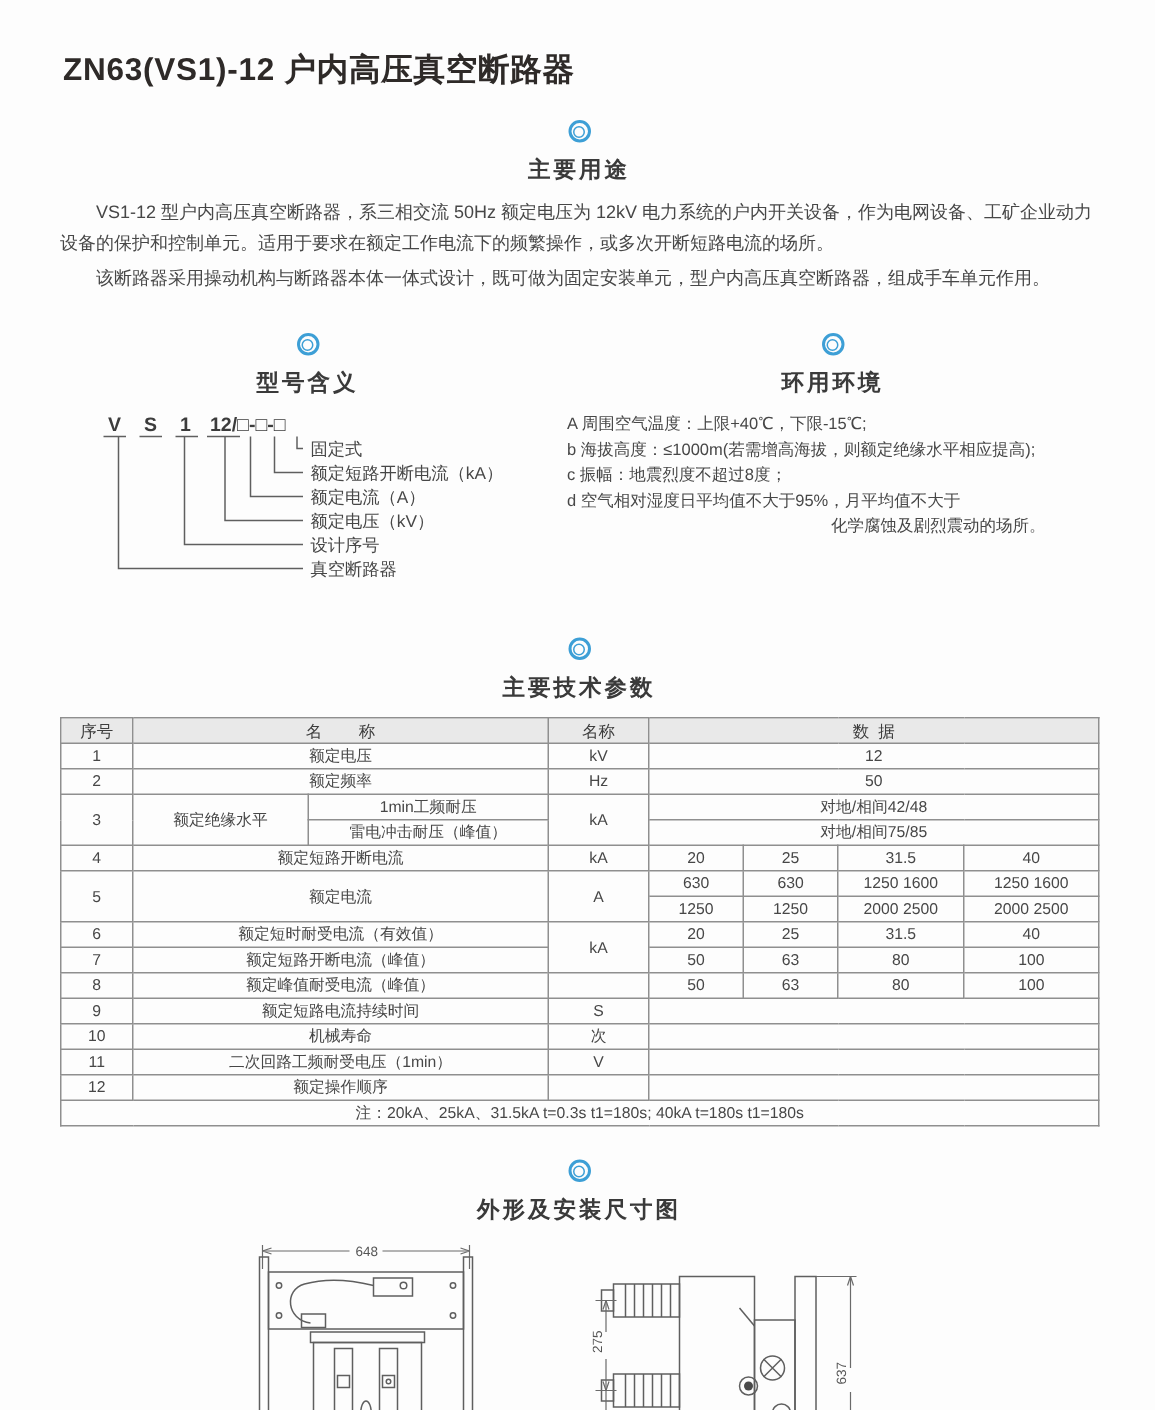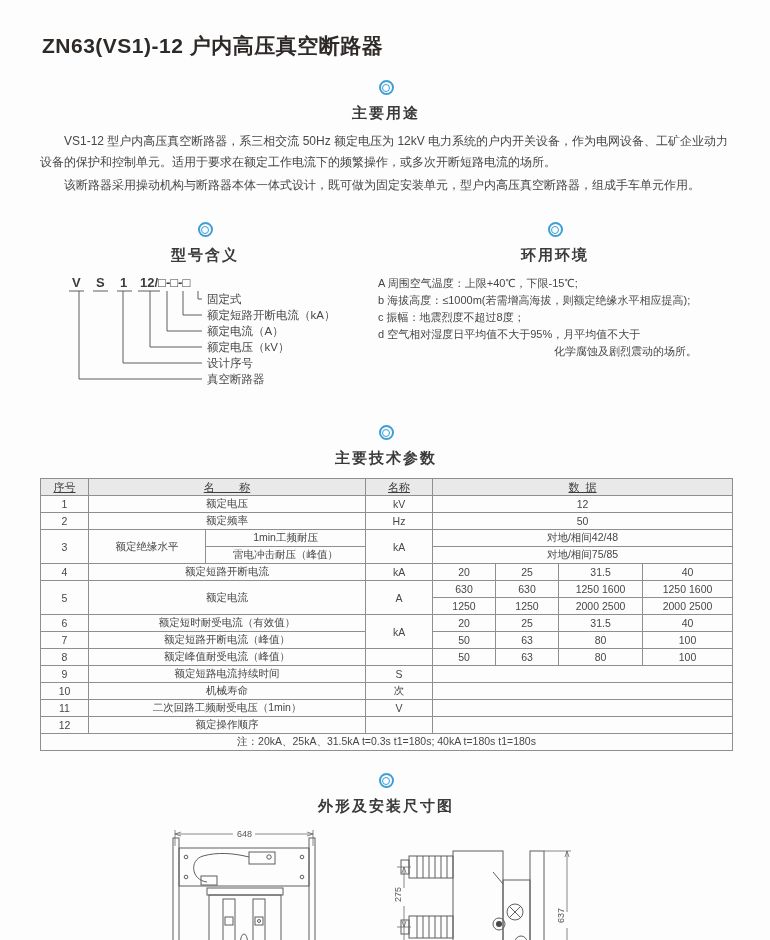--- a/index.html
+++ b/index.html
@@ -52,21 +52,21 @@
     border-collapse:collapse; table-layout:fixed;
     width:692px; margin-top:10px;
     font-size:10.5px; color:#474747;
   }
   table.params th, table.params td {
     border:1px solid #8f8f8f;
     height:17px; padding:0 3px;
     text-align:center; font-weight:normal;
     overflow:hidden; white-space:nowrap;
   }
-  table.params th { background:#e9e9e9; font-size:11px; color:#3d3d3d; white-space:pre;text-decoration:underline; }
+  table.params th { background:#e9e9e9; font-size:11px; color:#3d3d3d; white-space:pre; }
   td.name-left { text-align:left; padding-left:9px; }
   td.note-cell { text-align:left; padding-left:10px; white-space:pre; }
 
   .dims-section { margin-top:22px; }
   .drawings { position:relative; width:692px; height:220px; }
   .svg-front { position:absolute; left:115px; top:0; }
   .svg-side  { position:absolute; left:355px; top:0; }
   .tech { stroke:#5f5f5f; stroke-width:1; fill:none; }
   .dimline { stroke:#6a6a6a; stroke-width:0.8; fill:none; }
   .dimtext { font-size:9px; fill:#555; font-family:"Liberation Sans",sans-serif; }

